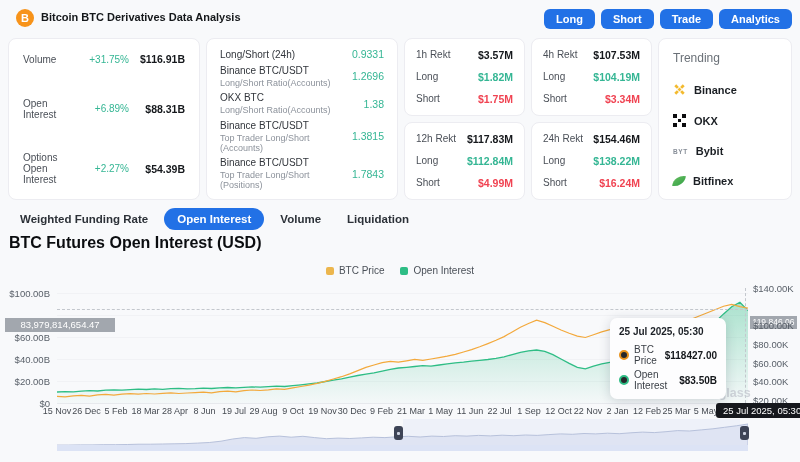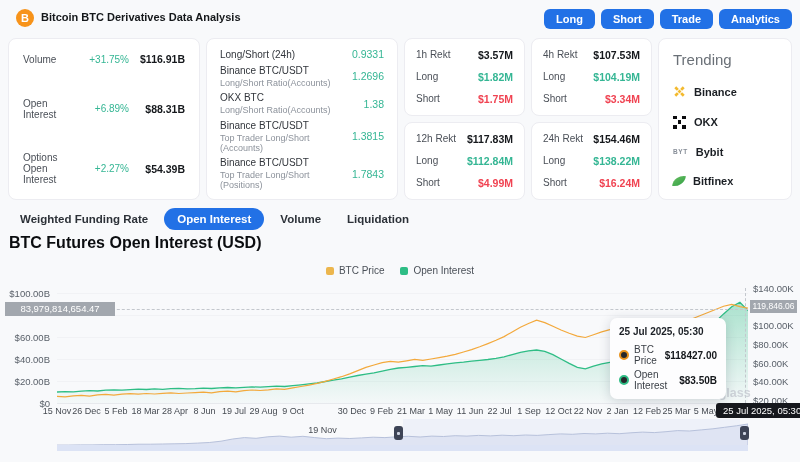--- a/index.html
+++ b/index.html
@@ -28,21 +28,21 @@
   .rrow .t1{font-size:10px;color:#32363c;}
   .rrow .t2{font-size:9px;color:#8c929b;margin-top:2px;}
   .rrow .rv{font-size:10.5px;color:#35b694;}
   .rekt-grid{width:248px;display:grid;grid-template-columns:1fr 1fr;grid-template-rows:1fr 1fr;gap:6px;}
   .rekt{background:#fff;border:1px solid #ececf1;border-radius:8px;box-sizing:border-box;
         padding:10px 11px;display:flex;flex-direction:column;justify-content:space-between;}
   .krow{display:flex;justify-content:space-between;font-size:10px;color:#4a4f57;}
   .krow .kv{font-weight:700;font-size:10.5px;color:#15181c;}
   .krow .kv.up{color:#35b694;} .krow .kv.dn{color:#f04352;}
   .trending{flex:1;padding:12px 14px;display:flex;flex-direction:column;justify-content:space-between;}
-  .tr-title{font-size:15px;color:#6a7077;}
+  .tr-title{font-size:12px;color:#6a7077;}
   .tr-item{display:flex;align-items:center;gap:8px;cursor:pointer;}
   .tr-name{font-size:11px;font-weight:700;color:#1b1f24;}
   .dgrid{width:13px;height:13px;display:grid;grid-template-columns:1fr 1fr 1fr;grid-template-rows:1fr 1fr 1fr;gap:1px;}
   .dgrid i{display:block;}
   .dgrid.binance{transform:rotate(45deg) scale(.92);}
   .dgrid.binance i.f{background:#f3ba2f;}
   .dgrid.okx i.f{background:#0c0c0e;}
   .bybit-txt{font-size:6.5px;font-weight:700;letter-spacing:.6px;color:#878e98;}
   .leaf{width:12px;height:12px;background:linear-gradient(135deg,#6cc063,#2f9e44);
         border-radius:100% 0 100% 0;transform:rotate(10deg);}
@@ -57,21 +57,21 @@
   .leg-sw{width:8px;height:8px;border-radius:2px;}
   
   .gridline{position:absolute;left:57px;width:691px;height:1px;background:#f1f2f5;}
   .gridline.base{background:#e7e9ed;}
   .ytick-l{position:absolute;left:0;width:50px;text-align:right;font-size:9.5px;color:#596069;}
   .ytick-r{position:absolute;left:753px;font-size:9.5px;color:#596069;}
   .xtick{position:absolute;top:406px;font-size:9px;color:#464b52;transform:translateX(-50%);white-space:nowrap;}
   #chart-svg{position:absolute;left:57px;top:285px;}
   .xh-h{position:absolute;left:57px;top:309px;width:691px;border-top:1px dashed #c3c7cd;}
   .xh-v{position:absolute;left:745px;top:288px;height:115px;border-left:1px dashed #c3c7cd;}
-  .axbox{position:absolute;background:#a2a7ae;color:#fff;border-radius:0;text-align:center;}
+  .axbox{position:absolute;background:#a2a7ae;color:#fff;border-radius:0;text-align:center;margin-top:16px;}
   .axbox.l{left:5px;top:302px;width:110px;height:14px;line-height:14px;font-size:9.5px;}
   .axbox.r{left:750px;top:300px;width:47px;height:13px;line-height:13px;font-size:8.5px;}
   
   .tooltip{position:absolute;left:610px;top:318px;width:116px;background:#fdfdfe;border-radius:7px;
            box-shadow:0 2px 12px rgba(30,40,60,.18);padding:8px 9px;box-sizing:border-box;}
   .tt-title{font-size:10px;font-weight:700;color:#1c2026;margin-bottom:7px;}
   .tt-row{display:flex;align-items:center;gap:5px;font-size:10px;color:#3a3f46;margin-top:3px;}
   .bullet{width:6px;height:6px;border-radius:50%;background:#26282b;flex:none;}
   .bullet.price{border:2px solid #e8921c;}
   .bullet.oi{border:2px solid #2ebd85;}
@@ -322,21 +322,21 @@
   <div id="xticks">
       <div class="xtick" style="left: 57px;">15 Nov</div>
       <div class="xtick" style="left: 86.5px;">26 Dec</div>
       <div class="xtick" style="left: 116px;">5 Feb</div>
       <div class="xtick" style="left: 145.5px;">18 Mar</div>
       <div class="xtick" style="left: 175px;">28 Apr</div>
       <div class="xtick" style="left: 204.5px;">8 Jun</div>
       <div class="xtick" style="left: 234px;">19 Jul</div>
       <div class="xtick" style="left: 263.5px;">29 Aug</div>
       <div class="xtick" style="left: 293px;">9 Oct</div>
-      <div class="xtick" style="left: 322.5px; margin-top: 19px;">19 Nov</div>
+      <div class="xtick" style="left: 322.5px;">19 Nov</div>
       <div class="xtick" style="left: 352px;">30 Dec</div>
       <div class="xtick" style="left: 381.5px;">9 Feb</div>
       <div class="xtick" style="left: 411px;">21 Mar</div>
       <div class="xtick" style="left: 440.5px;">1 May</div>
       <div class="xtick" style="left: 470px;">11 Jun</div>
       <div class="xtick" style="left: 499.5px;">22 Jul</div>
       <div class="xtick" style="left: 529px;">1 Sep</div>
       <div class="xtick" style="left: 558.5px;">12 Oct</div>
       <div class="xtick" style="left: 588px;">22 Nov</div>
       <div class="xtick" style="left: 617.5px;">2 Jan</div>

